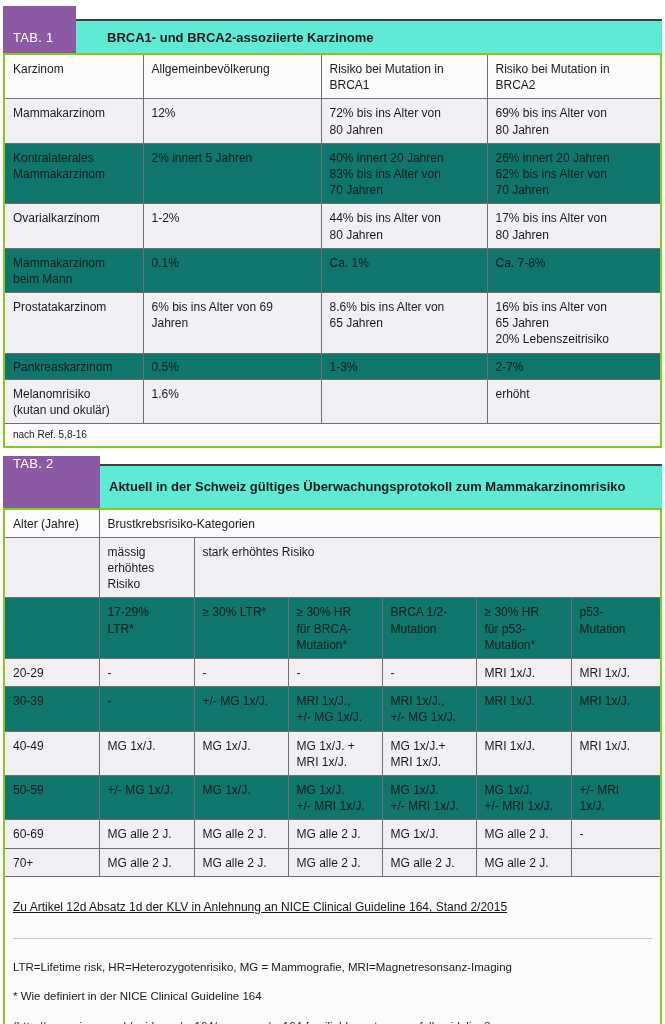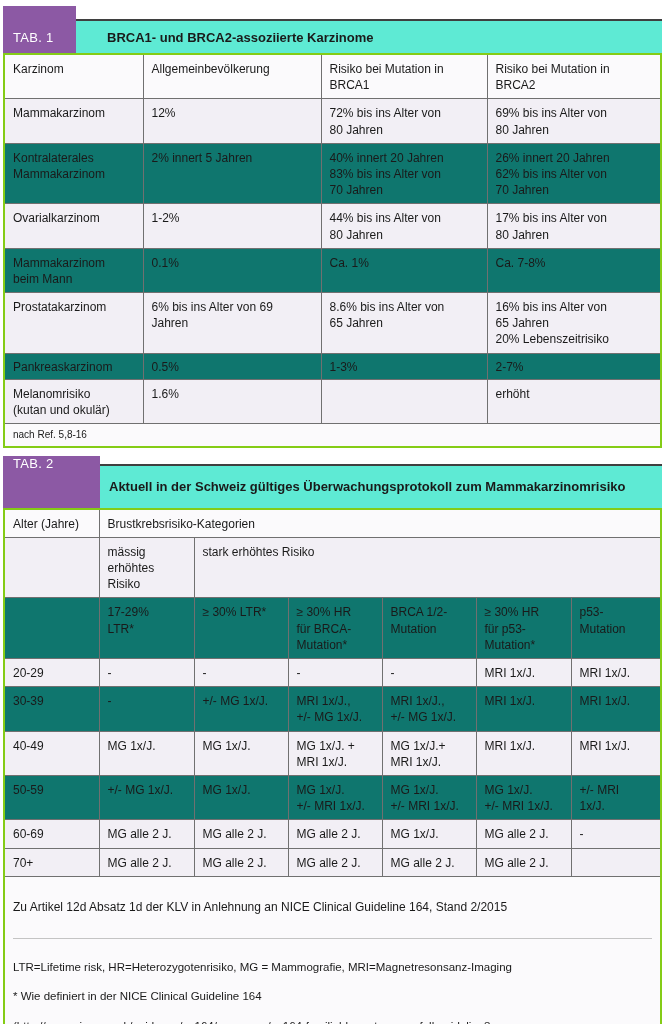--- a/index.html
+++ b/index.html
@@ -40,21 +40,21 @@
     border:1px solid #707070;
     font-size:12px;line-height:1.35;
     vertical-align:top;padding:6px 8px 5px 8px;
     white-space:pre-line;overflow:hidden;
   }
   .wht{background:#fbfafc;}
   .lt{background:#f2eff5;}
   .lav{background:#0f766e;}
   .footnote-cell{font-size:10px;padding:4px 8px;background:#fbfafc;}
   .t2-foot{background:#fbfafc;font-size:11.5px;padding:7px 8px 9px 8px;}
-  .t2-foot .fline1{font-size:12px;padding-bottom:7px;}
+  .t2-foot .fline1{font-size:12px;padding-bottom:7px;text-decoration:underline;}
   .t2-foot .fgroup{border-top:1px solid #c4c4c4;padding-top:6px;line-height:1.28;}
   .rowhead{white-space:pre-line;margin-left:9px;}
   .tight td{padding-top:5px;padding-bottom:4px;}
 </style>
 </head>
 <body>
 
 <div class="page">
 
   <section>

